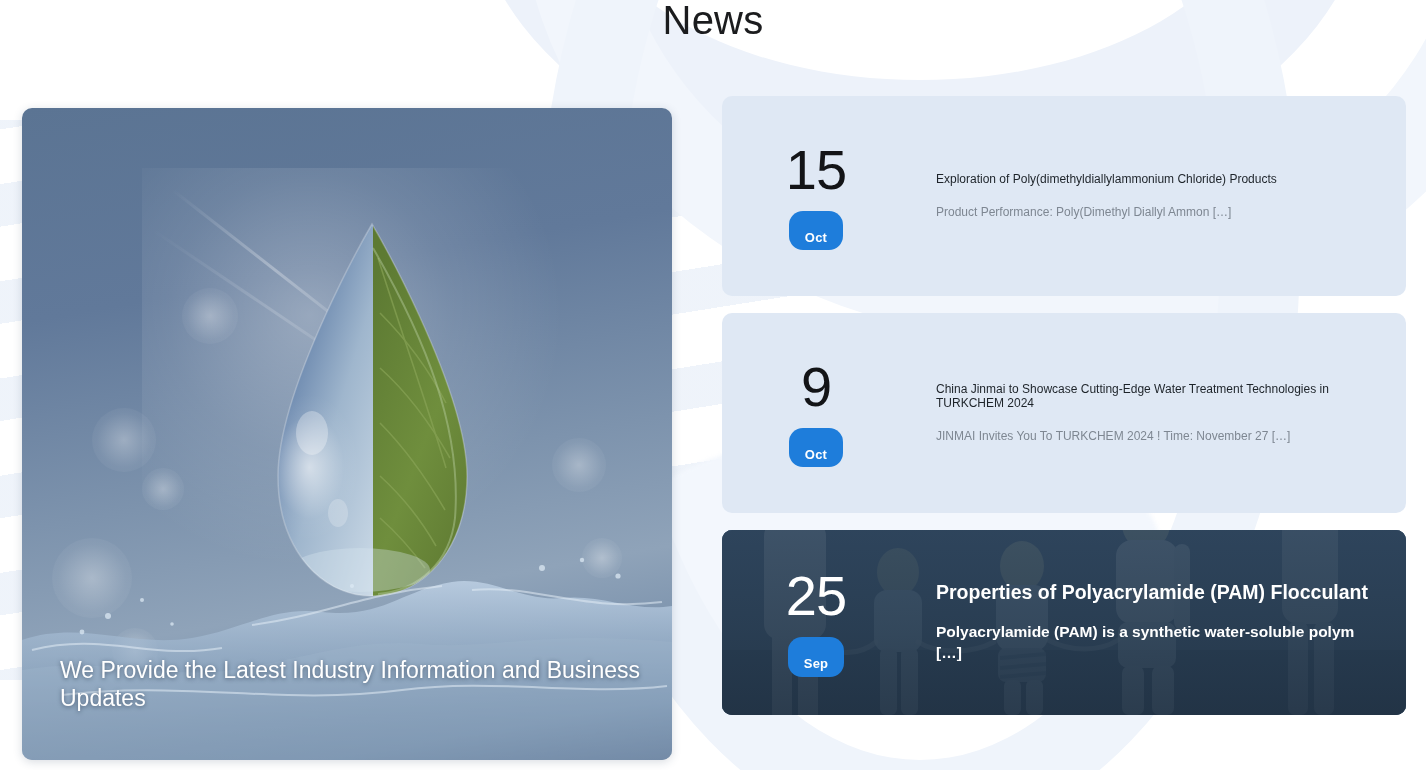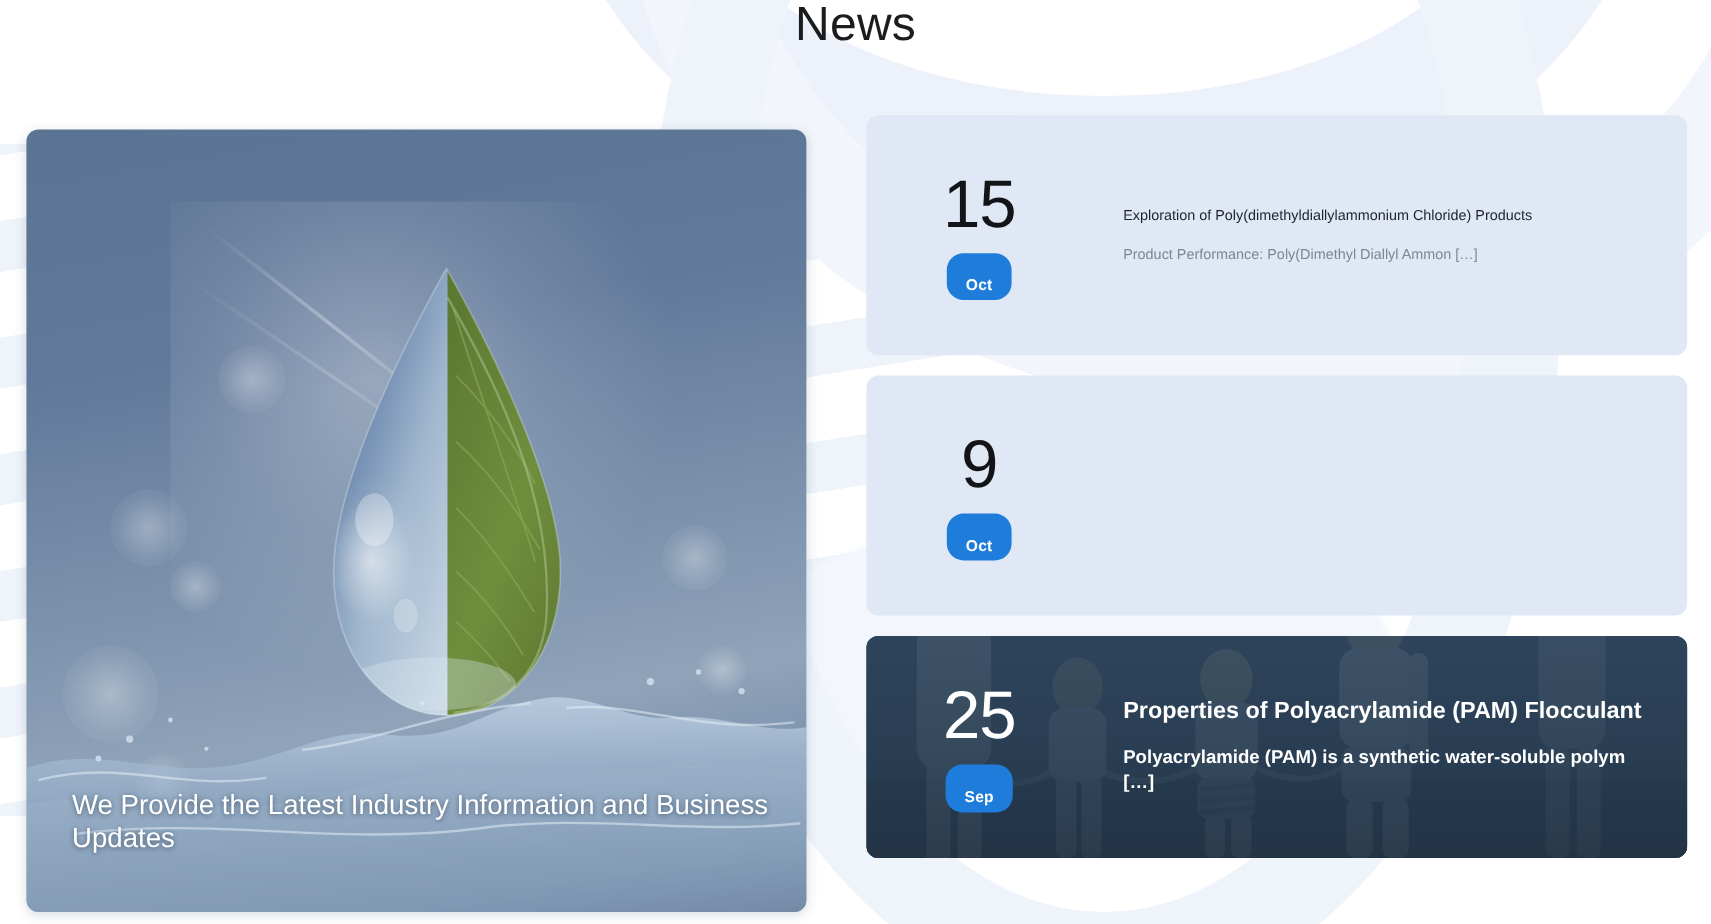--- a/index.html
+++ b/index.html
@@ -386,20 +386,24 @@
           <div class="news-title">Exploration of Poly(dimethyldiallylammonium Chloride) Products</div>
           <div class="news-excerpt">Product Performance:   Poly(Dimethyl Diallyl Ammon […]</div>
         </div>
       </div>
 
       <div class="news-card light">
         <div class="news-date">
           <div class="news-day">9</div>
           <div class="news-month">Oct</div>
         </div>
+        <div class="news-body">
+          <div class="news-title">China Jinmai to Showcase Cutting-Edge Water Treatment Technologies in TURKCHEM 2024</div>
+          <div class="news-excerpt">JINMAI Invites You To TURKCHEM 2024 ! Time: November 27 […]</div>
+        </div>
       </div>
 
       <div class="news-card dark">
         <div class="dark-photo">
           <svg viewBox="0 0 684 185" preserveAspectRatio="none" xmlns="http://www.w3.org/2000/svg">
 
             <rect x="0" y="0" width="684" height="120" fill="#4a6480"></rect>
             <rect x="0" y="120" width="684" height="65" fill="#3c556f"></rect>
 
             <g fill="#b9c6d3" opacity="0.55">

